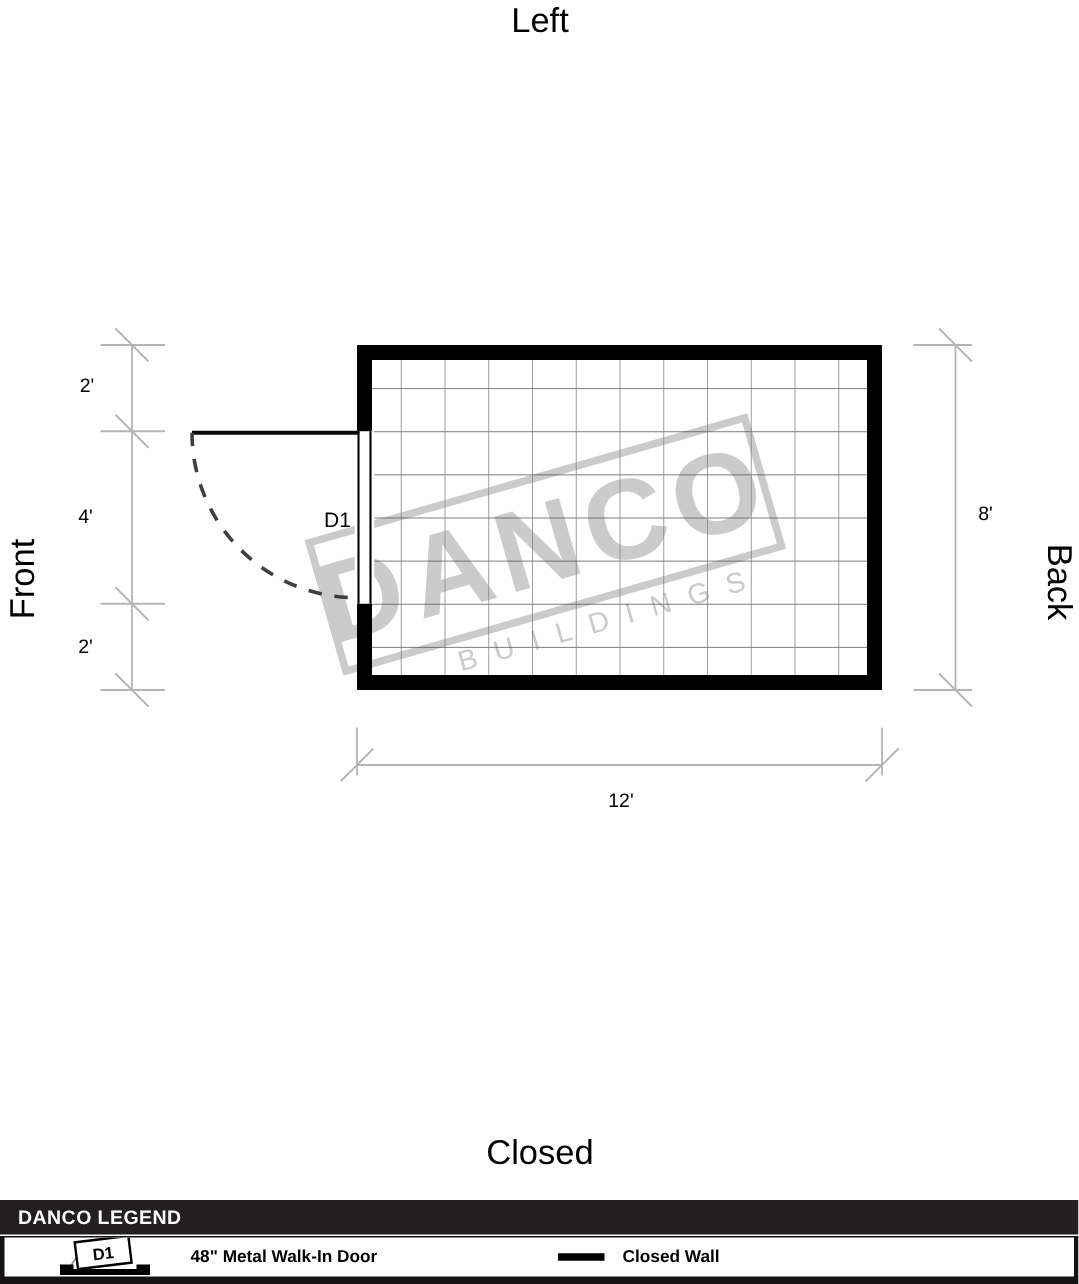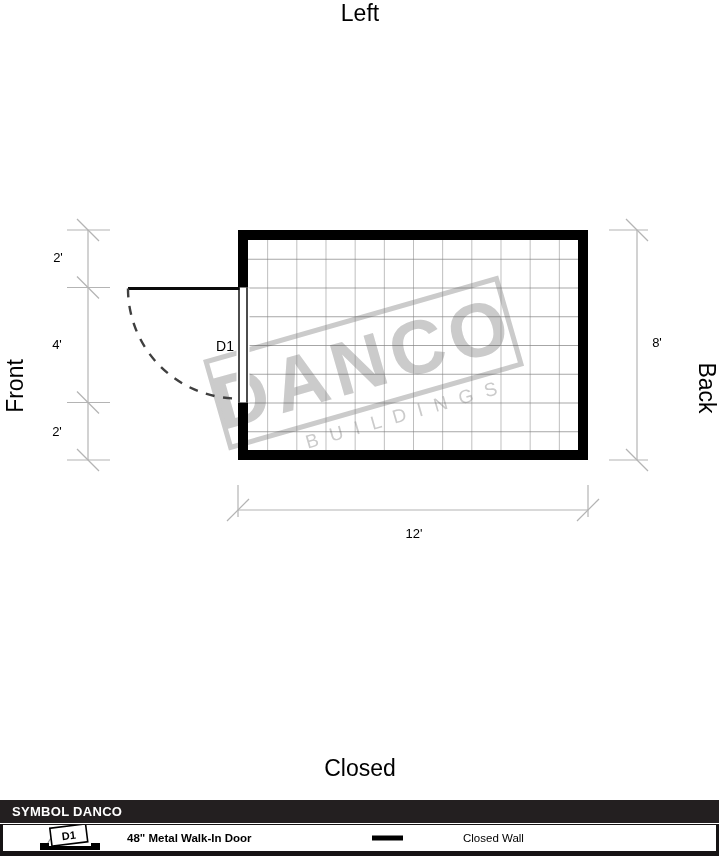--- a/index.html
+++ b/index.html
@@ -21,21 +21,21 @@
 
   .plan-svg{position:absolute;left:0;top:0;z-index:2;}
 
   
   .legend{position:absolute;left:0;top:800px;width:719px;z-index:3;}
   .legend-header{height:23px;background:#231f20;color:#fff;font-weight:bold;font-size:13px;line-height:23px;padding-left:12px;letter-spacing:0.3px;}
   .legend-body{position:relative;margin-top:1px;height:26px;background:#fff;border:3px solid #161314;border-top-width:1px;border-bottom-width:5px;}
   .legend-item-icon{position:absolute;left:34px;top:0px;}
   .legend-door-label{position:absolute;left:124px;top:50%;transform:translateY(-50%);font-size:11.5px;font-weight:bold;color:#000;white-space:nowrap;}
   .legend-wall-symbol{position:absolute;left:369px;top:50%;transform:translateY(-50%);width:31px;height:5px;background:#000;}
-  .legend-wall-label{position:absolute;left:412px;top:50%;transform:translateY(-50%);font-size:11.5px;font-weight:normal;color:#000;white-space:nowrap;margin-left:48px;}
+  .legend-wall-label{position:absolute;left:412px;top:50%;transform:translateY(-50%);font-size:11.5px;font-weight:bold;color:#000;white-space:nowrap;}
 </style>
 </head>
 <body>
 
 <div class="page">
 
   <div class="orient top">Left</div>
   <div class="orient bottom">Closed</div>
   <div class="orient left">Front</div>
   <div class="orient right">Back</div>
@@ -100,21 +100,21 @@
     <text x="58" y="261.5" font-size="13" fill="#000" text-anchor="middle">2'</text>
     <text x="57" y="348.5" font-size="13" fill="#000" text-anchor="middle">4'</text>
     <text x="57" y="435.5" font-size="13" fill="#000" text-anchor="middle">2'</text>
     <text x="657" y="346.5" font-size="13" fill="#000" text-anchor="middle">8'</text>
     <text x="414" y="538" font-size="13" fill="#000" text-anchor="middle">12'</text>
 
     <text x="225" y="351" font-size="14" fill="#000" text-anchor="middle">D1</text>
   </svg>
 
   <div class="legend">
-    <div class="legend-header">SYMBOL DANCO</div>
+    <div class="legend-header">DANCO LEGEND</div>
     <div class="legend-body">
 
       <svg class="legend-item-icon" width="66" height="26" viewBox="0 0 66 26">
         <path d="M 10 21 Q 13 5 48 4" fill="none" stroke="#9a9a9a" stroke-width="1.2"></path>
         <rect x="3" y="21" width="60" height="4" fill="#000"></rect>
         <rect x="3" y="18" width="9" height="7" fill="#000"></rect>
         <rect x="54" y="18" width="9" height="7" fill="#000"></rect>
         <g transform="rotate(-7 16 21)">
           <rect x="15" y="3" width="36" height="18" fill="#ffffff" stroke="#000" stroke-width="1.6"></rect>
           <text x="33" y="16.5" font-size="11" font-weight="bold" fill="#000" text-anchor="middle">D1</text>

